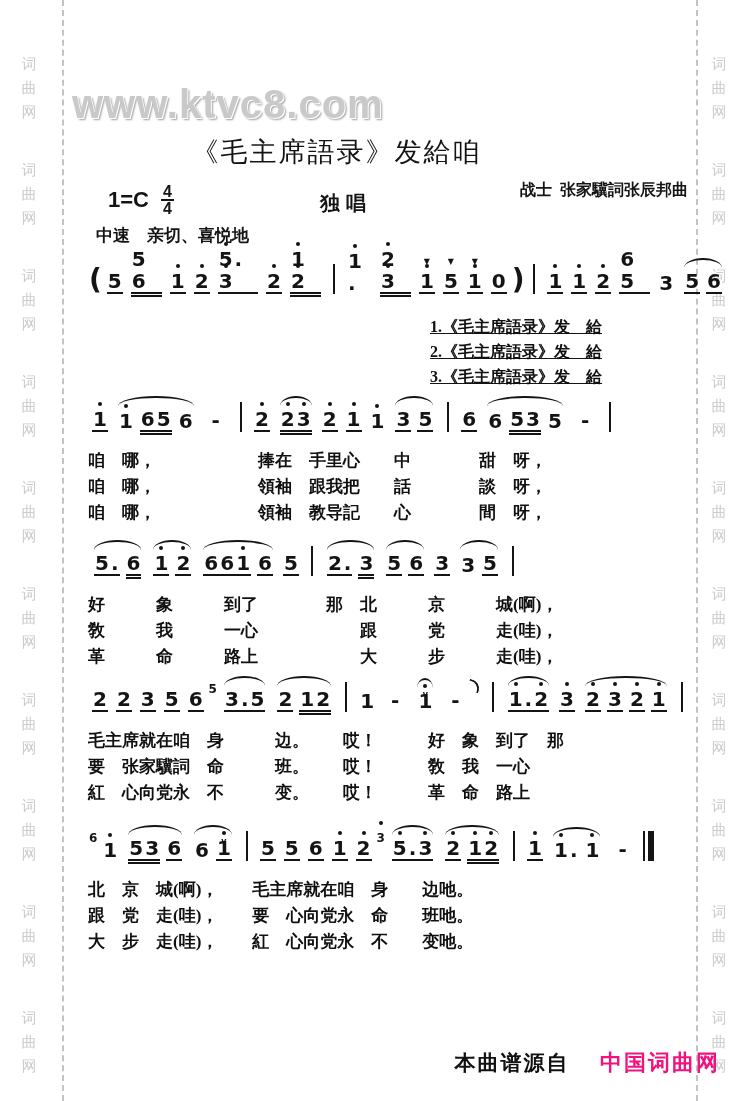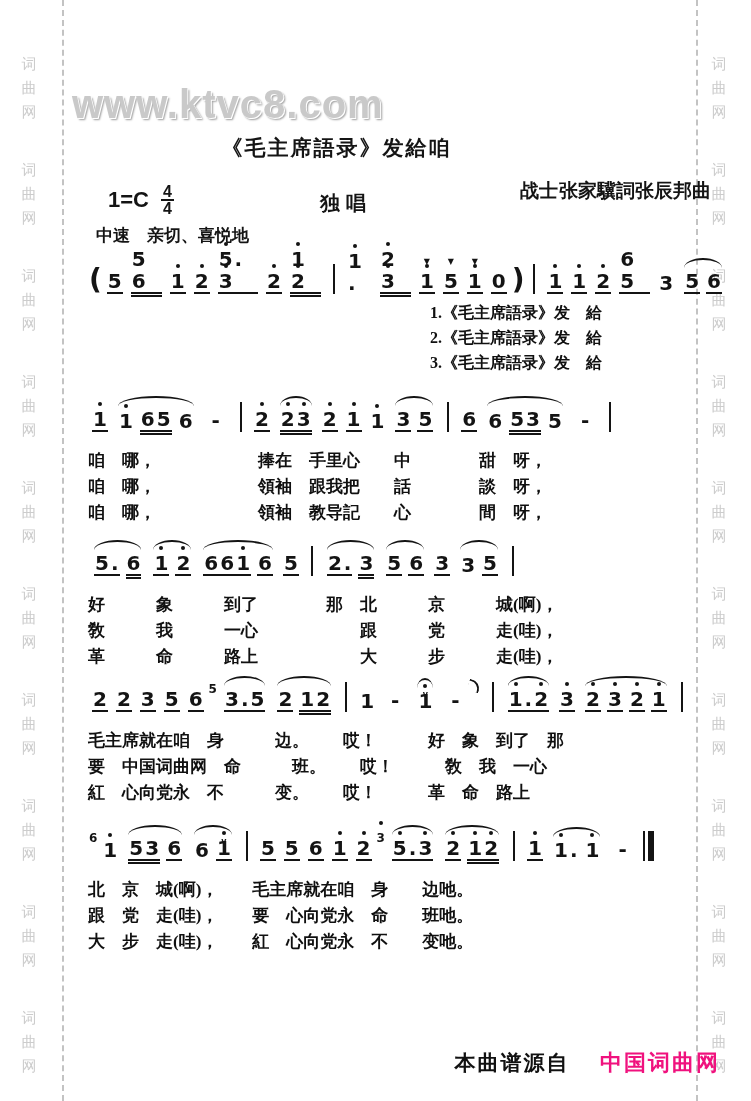--- a/index.html
+++ b/index.html
@@ -9,27 +9,27 @@
   .edge-dash{position:absolute;top:0;bottom:0;width:0;border-left:2px dashed #c3c3c3;}
   .edge-dash.l{left:62px;} .edge-dash.r{left:696px;}
   .wmcol{position:absolute;top:52px;width:30px;text-align:center;color:#cccccc;
          font-size:15px;line-height:24px;}
   .wmcol.l{left:14px;} .wmcol.r{left:704px;}
   .wmgrp{margin-bottom:34px;white-space:pre-line;}
   .wmtop{position:absolute;left:72px;top:82px;font-size:40px;font-weight:bold;color:#c9c9c9;
          letter-spacing:1px;text-shadow:1px 1px 0 #ffffff,2px 2px 2px #9f9f9f;}
   
   .title{position:absolute;left:0;top:134px;width:673px;text-align:center;
-         font-size:21px;font-weight:bold;letter-spacing:2px;}
+         font-size:27px;font-weight:normal;letter-spacing:2px;}
   .keyrow{position:absolute;left:108px;top:184px;font-size:22px;font-weight:bold;display:flex;align-items:center;gap:12px;}
   .meter{display:inline-block;text-align:center;font-size:16px;line-height:15px;font-weight:bold;}
   .meter .mtop{display:block;border-bottom:2px solid #141414;padding:0 2px;}
   .voice{position:absolute;left:320px;top:190px;font-size:20px;font-weight:bold;letter-spacing:6px;}
-  .credits{position:absolute;left:520px;top:178px;display:flex;align-items:center;gap:1px;
-           font-size:19px;font-weight:bold;}
+  .credits{position:absolute;left:520px;top:178px;display:flex;align-items:center;gap:8px;
+           font-size:16px;font-weight:bold;}
   .credits .stack{display:flex;flex-direction:row;line-height:24px;}
   .tempo{position:absolute;left:96px;top:224px;font-size:17px;font-weight:bold;}
   
   .sys{position:absolute;left:88px;width:640px;}
   .score{display:flex;align-items:flex-end;font-family:"DejaVu Sans",sans-serif;
          font-weight:bold;font-size:20px;color:#141414;height:46px;}
   .tok{position:relative;display:inline-flex;align-items:flex-end;margin:0 4px;padding-top:13px;}
   .tok.gr{font-size:12px;align-self:flex-start;margin:8px 0 0 0;padding-top:4px;}
   .chs{position:relative;display:inline-block;line-height:22px;}
   .chs.u1,.chs.u2{border-bottom:2px solid #141414;}
@@ -47,21 +47,21 @@
   .blthin{width:2px;height:30px;background:#141414;}
   .blthick{width:6px;height:30px;background:#141414;}
   .dash{align-self:flex-end;margin:0 12px;font-weight:bold;}
   .paren{align-self:flex-end;font-size:28px;line-height:28px;margin:0 1px;font-weight:bold;}
   .hook{width:10px;height:10px;border-right:2px solid #141414;border-top:2px solid #141414;
         border-top-right-radius:10px;align-self:flex-start;margin:14px 4px 0 -4px;transform:rotate(15deg);}
   
   .lyrics{margin-top:16px;}
   .lyr{font-family:"Liberation Serif",serif;font-weight:bold;font-size:17px;line-height:26px;
        white-space:pre;color:#101010;}
-  .lyrics.labels{margin-left:342px;margin-top:6px;}
+  .lyrics.labels{margin-left:342px;margin-top:20px;text-decoration:underline;}
   .labels .lyr{font-size:16px;line-height:25px;}
   
   .footer{position:absolute;left:0;top:1048px;width:720px;text-align:right;font-weight:bold;}
   .src-label{font-size:21px;color:#111111;letter-spacing:2px;}
   .src-site{font-size:22px;letter-spacing:2px;margin-left:26px;}
 </style>
 </head>
 <body>
 
 <div class="page">
@@ -452,21 +452,21 @@
             <span class="chs u1"><span class="ch d">2</span></span>
           </span>
           <span class="tok">
             <span class="chs u1"><span class="ch d">1</span></span>
           </span>
         </span>
         <span class="bar"></span>
       </div>
     <div class="lyrics">
         <div class="lyr">毛主席就在咱　身　　　边。　　哎！　　　好　象　到了　那</div>
-        <div class="lyr">要　中国词曲网　命　　　班。　　哎！　　　敎　我　一心</div>
+        <div class="lyr">要　张家驥詞　命　　　班。　　哎！　　　敎　我　一心</div>
         <div class="lyr">紅　心向党永　不　　　变。　　哎！　　　革　命　路上</div>
       </div>
   </div>
 
   <div class="sys" style="top:815px;">
     <div class="score">
         <span class="tok gr">
           <span class="chs"><span class="ch">6</span></span>
         </span>
         <span class="tok">

